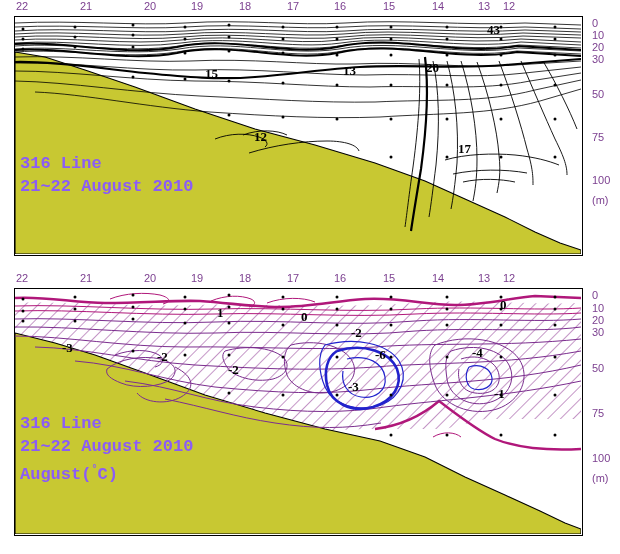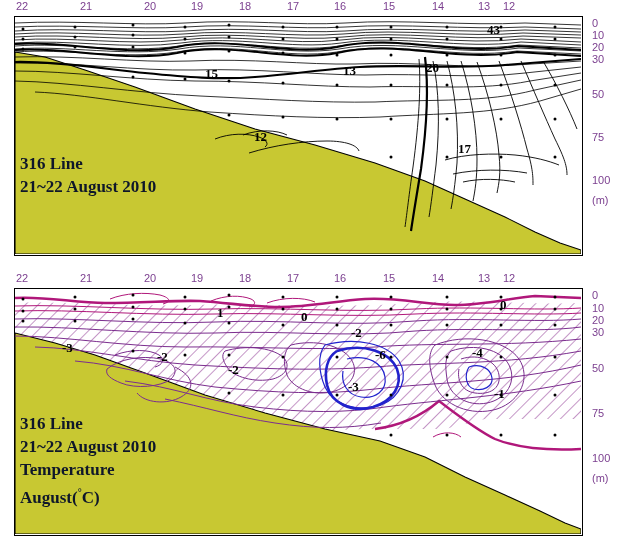--- a/index.html
+++ b/index.html
@@ -8,22 +8,22 @@
   .panel{position:absolute;left:0;width:620px;}
   #panel-top{top:0;height:272px;}
   #panel-bottom{top:272px;height:282px;}
   .plotbox{position:absolute;background:#ffffff;border:1.5px solid #000;box-sizing:border-box;}
   .axis-top{position:absolute;left:0;top:0;width:583px;height:16px;}
   .sta-label{position:absolute;top:0;transform:translateX(-50%);
     font-family:"Liberation Sans",sans-serif;font-size:11px;color:#7b3f8f;line-height:13px;}
   .depth-axis{position:absolute;font-family:"Liberation Sans",sans-serif;
     font-size:11px;color:#7b3f8f;}
   .depth-tick{position:absolute;left:0;transform:translateY(-50%);white-space:nowrap;}
-  .caption{position:absolute;font-family:Liberation Serif, serif;font-weight:bold;
-    color:#0f172a;font-size:17px;line-height:23px;white-space:nowrap;}
+  .caption{position:absolute;font-family:Liberation Mono, monospace;font-weight:bold;
+    color:#8b5cf6;font-size:17px;line-height:23px;white-space:nowrap;}
   .caption .deg{font-size:10px;vertical-align:super;}
   svg{display:block;}
 </style>
 </head>
 <body>
 
 <div class="stage">
 
   <div class="panel" id="panel-top">
 
@@ -348,20 +348,19 @@
         <div class="depth-tick" style="top: 44.44px;">30</div>
         <div class="depth-tick" style="top: 80.4px;">50</div>
         <div class="depth-tick" style="top: 125.04px;">75</div>
         <div class="depth-tick" style="top: 169.68px;">100</div>
         <div class="depth-tick" style="top: 189.68px;">(m)</div>
       </div>
 
     <div class="caption" style="left:20px;top:140px;">
       <div>316 Line</div>
       <div>21~22 August 2010</div>
-      <div>Temperature</div>
       <div>
         <span>August(</span><span class="deg">°</span><span>C)</span>
       </div>
     </div>
   </div>
 
 </div>
 
 </body></html>

